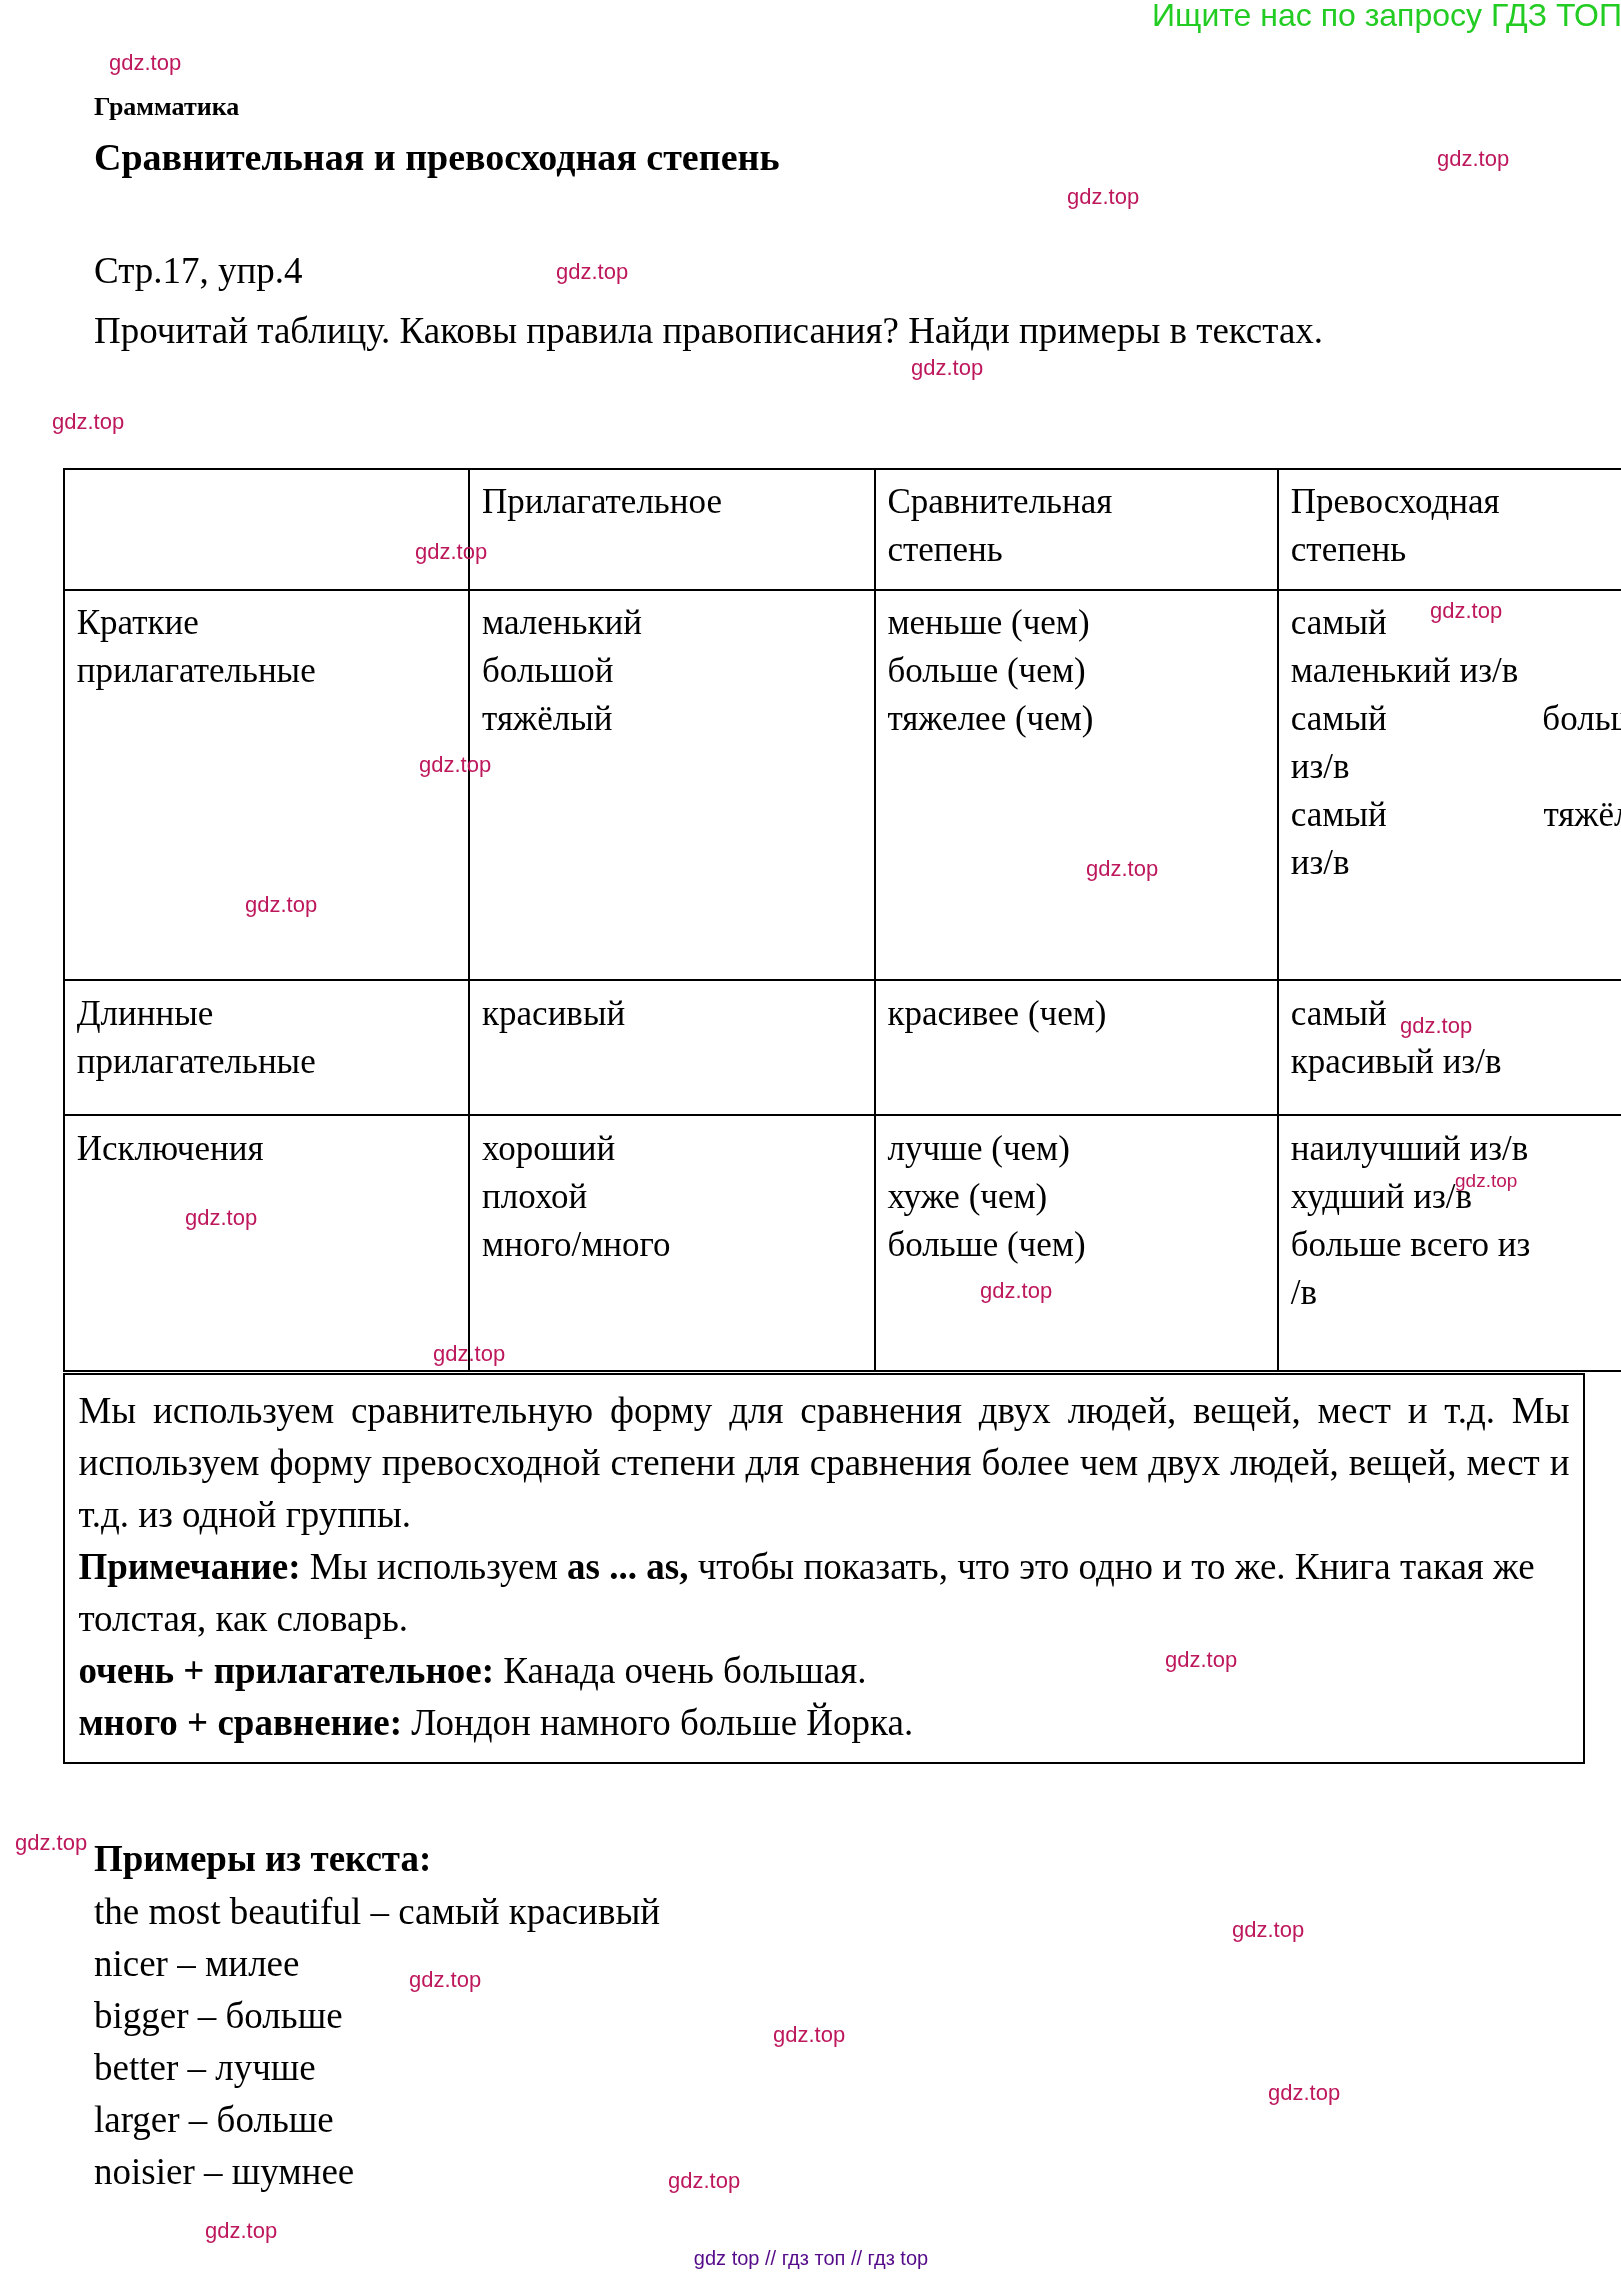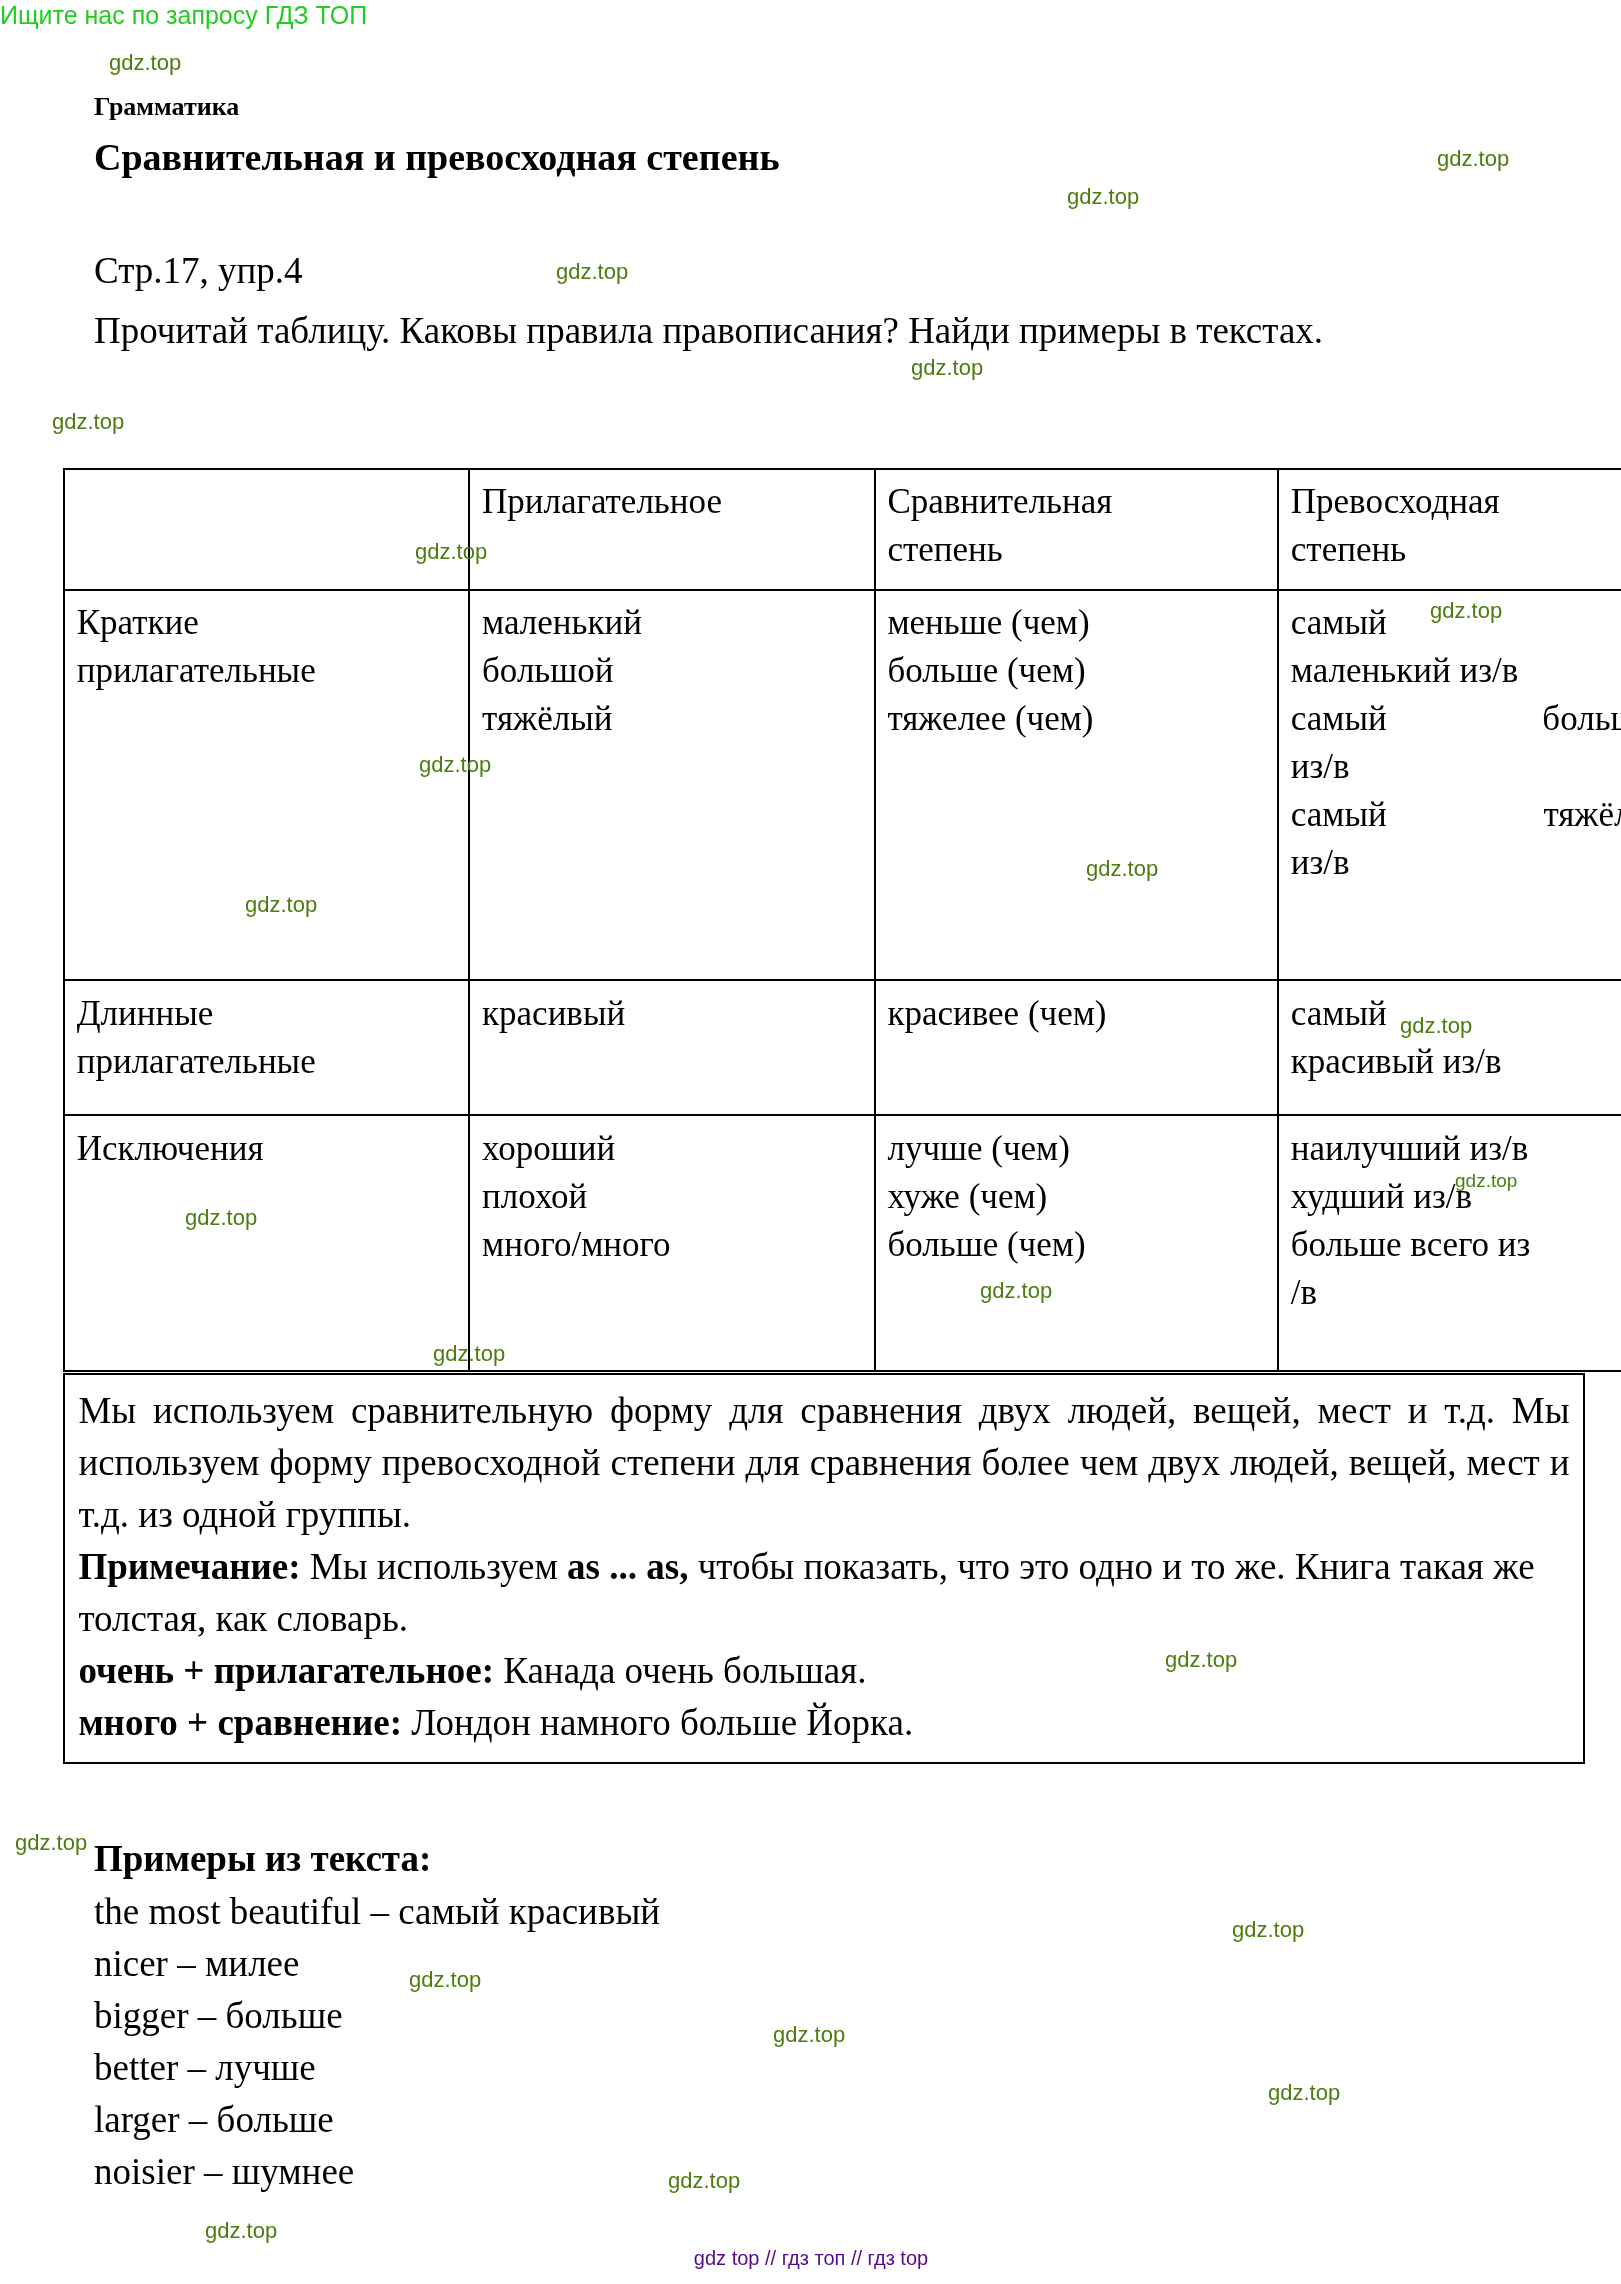--- a/index.html
+++ b/index.html
@@ -16,23 +16,23 @@
     color: #000000;
     overflow: hidden;
   }
 
   
   .promo-banner {
     position: absolute;
     top: 0px;
     left: 0;
     width: 1622px;
-    text-align: left;
+    text-align: right;
     font-family: "Liberation Sans", sans-serif;
-    font-size: 25px;
+    font-size: 32px;
     line-height: 30px;
     color: #22cc22;
     white-space: nowrap;
   }
 
   
   .page {
     position: absolute;
     left: 0;
     top: 0;
@@ -165,21 +165,21 @@
     color: #550a8a;
     white-space: nowrap;
   }
 
   
   .wm {
     position: absolute;
     font-family: "Liberation Sans", sans-serif;
     font-size: 22px;
     line-height: 25px;
-    color: #4d7c0f;
+    color: #be185d;
     white-space: nowrap;
     pointer-events: none;
   }
   .wm.sm { font-size: 19px; }
 </style>
 </head>
 <body>
 
 <div class="page">
 

